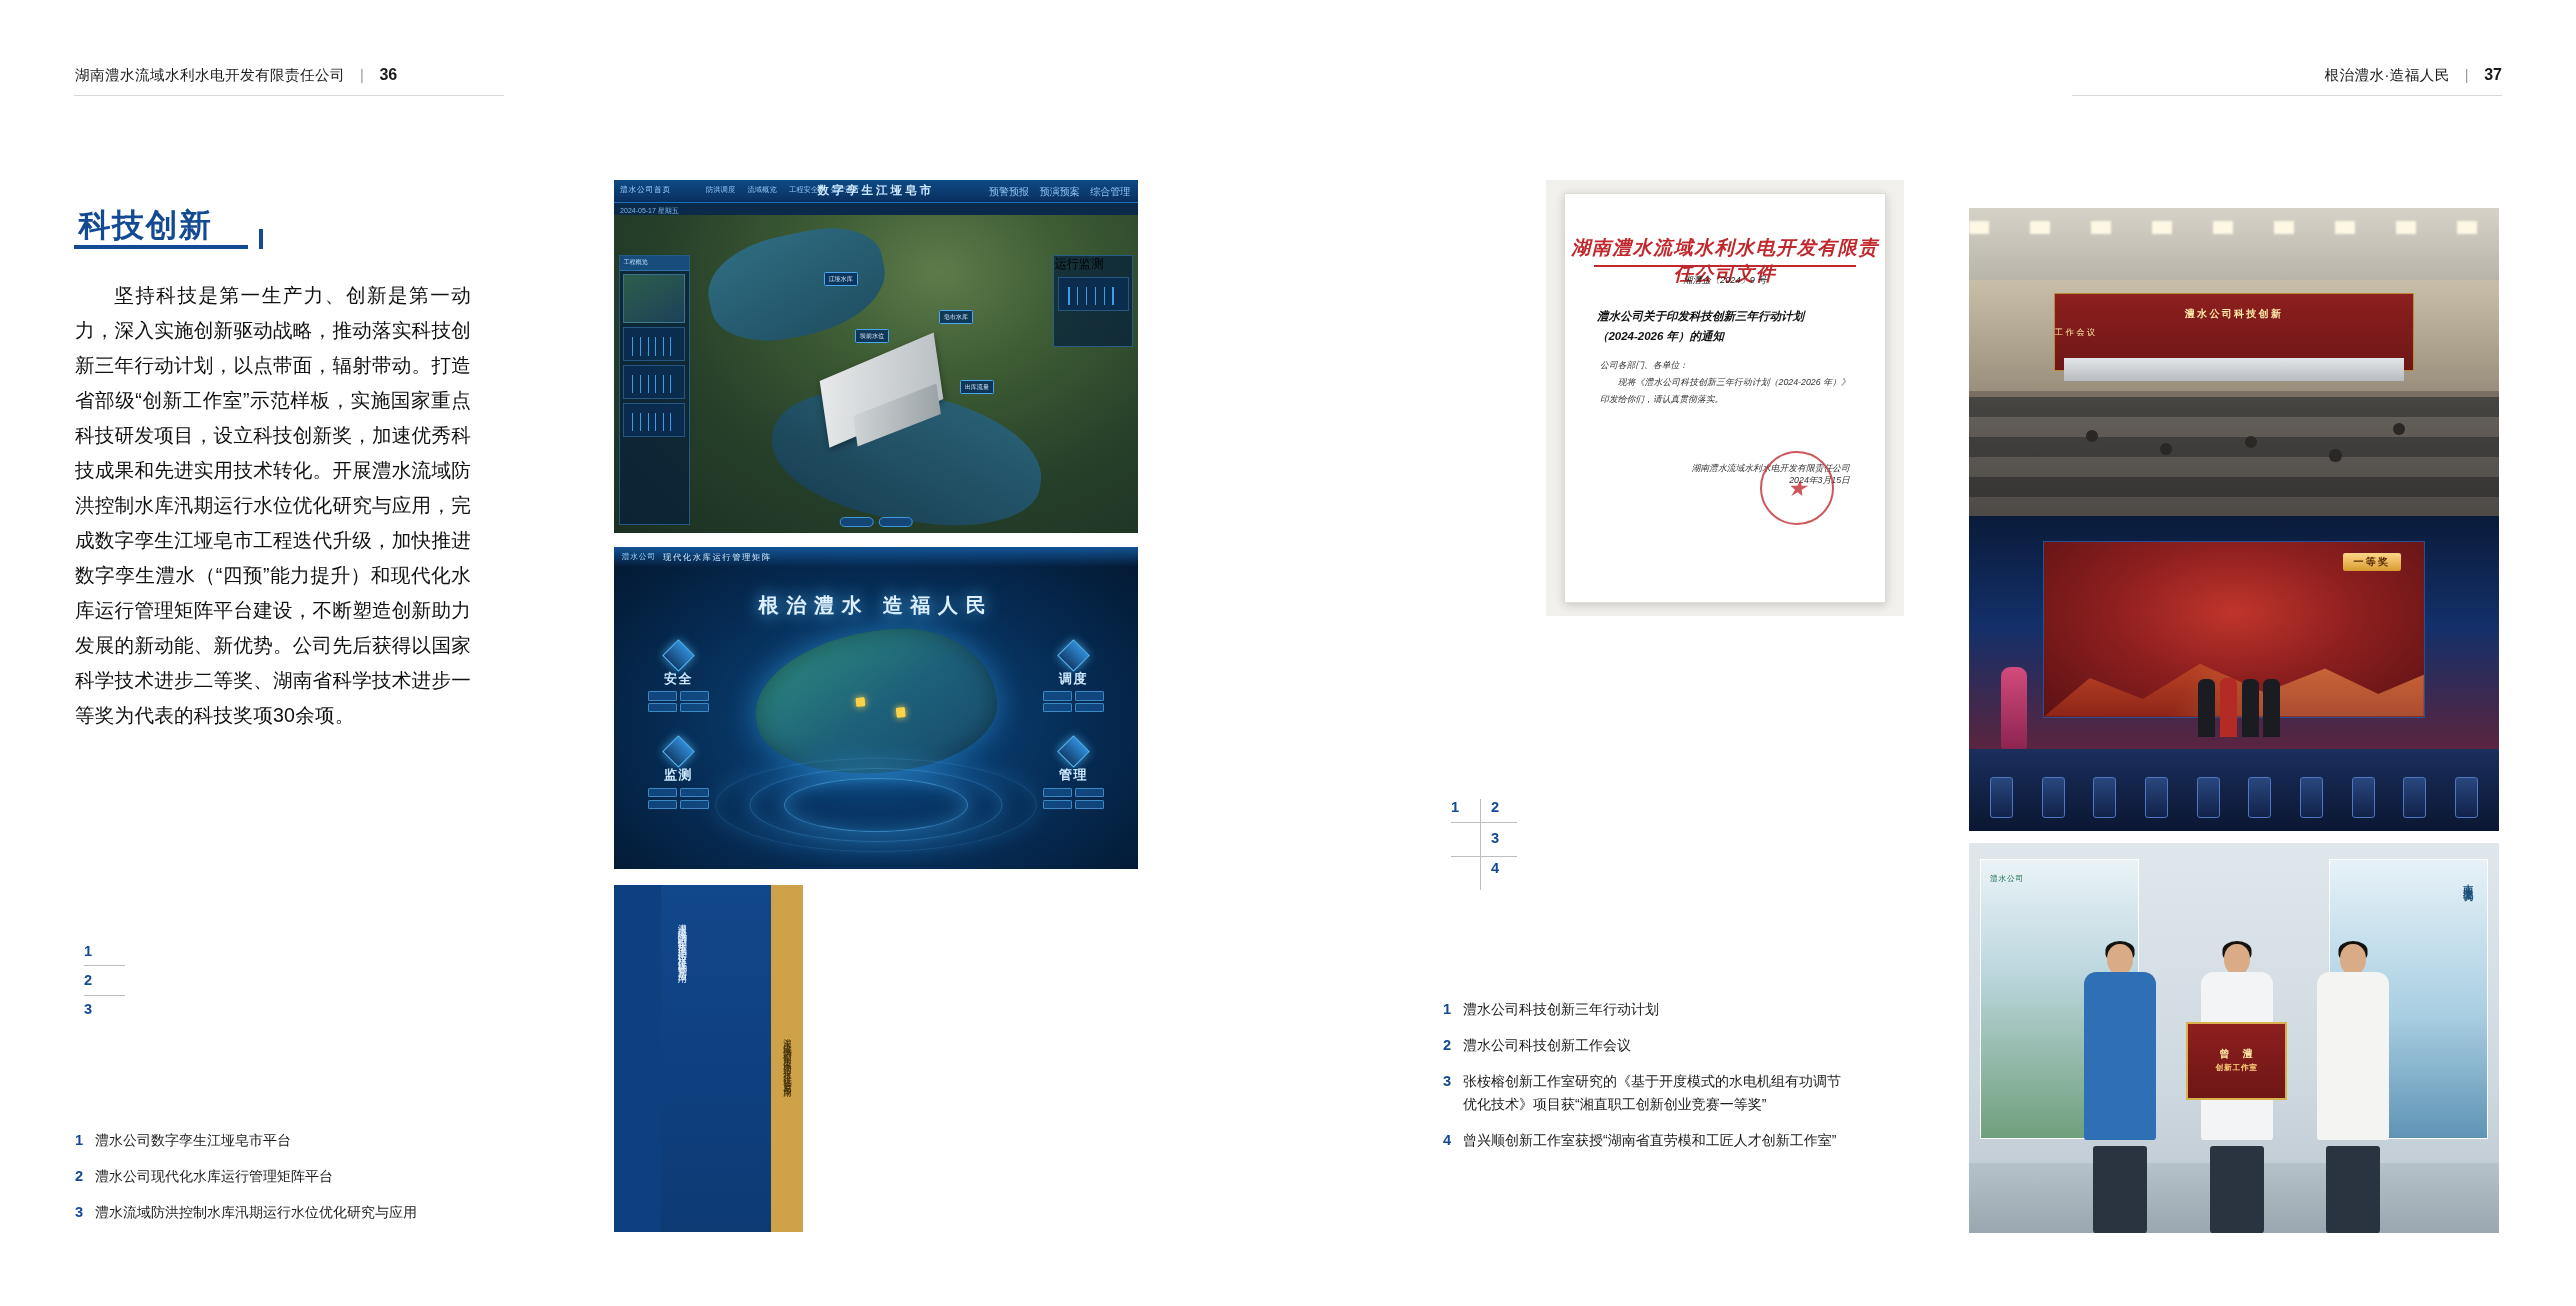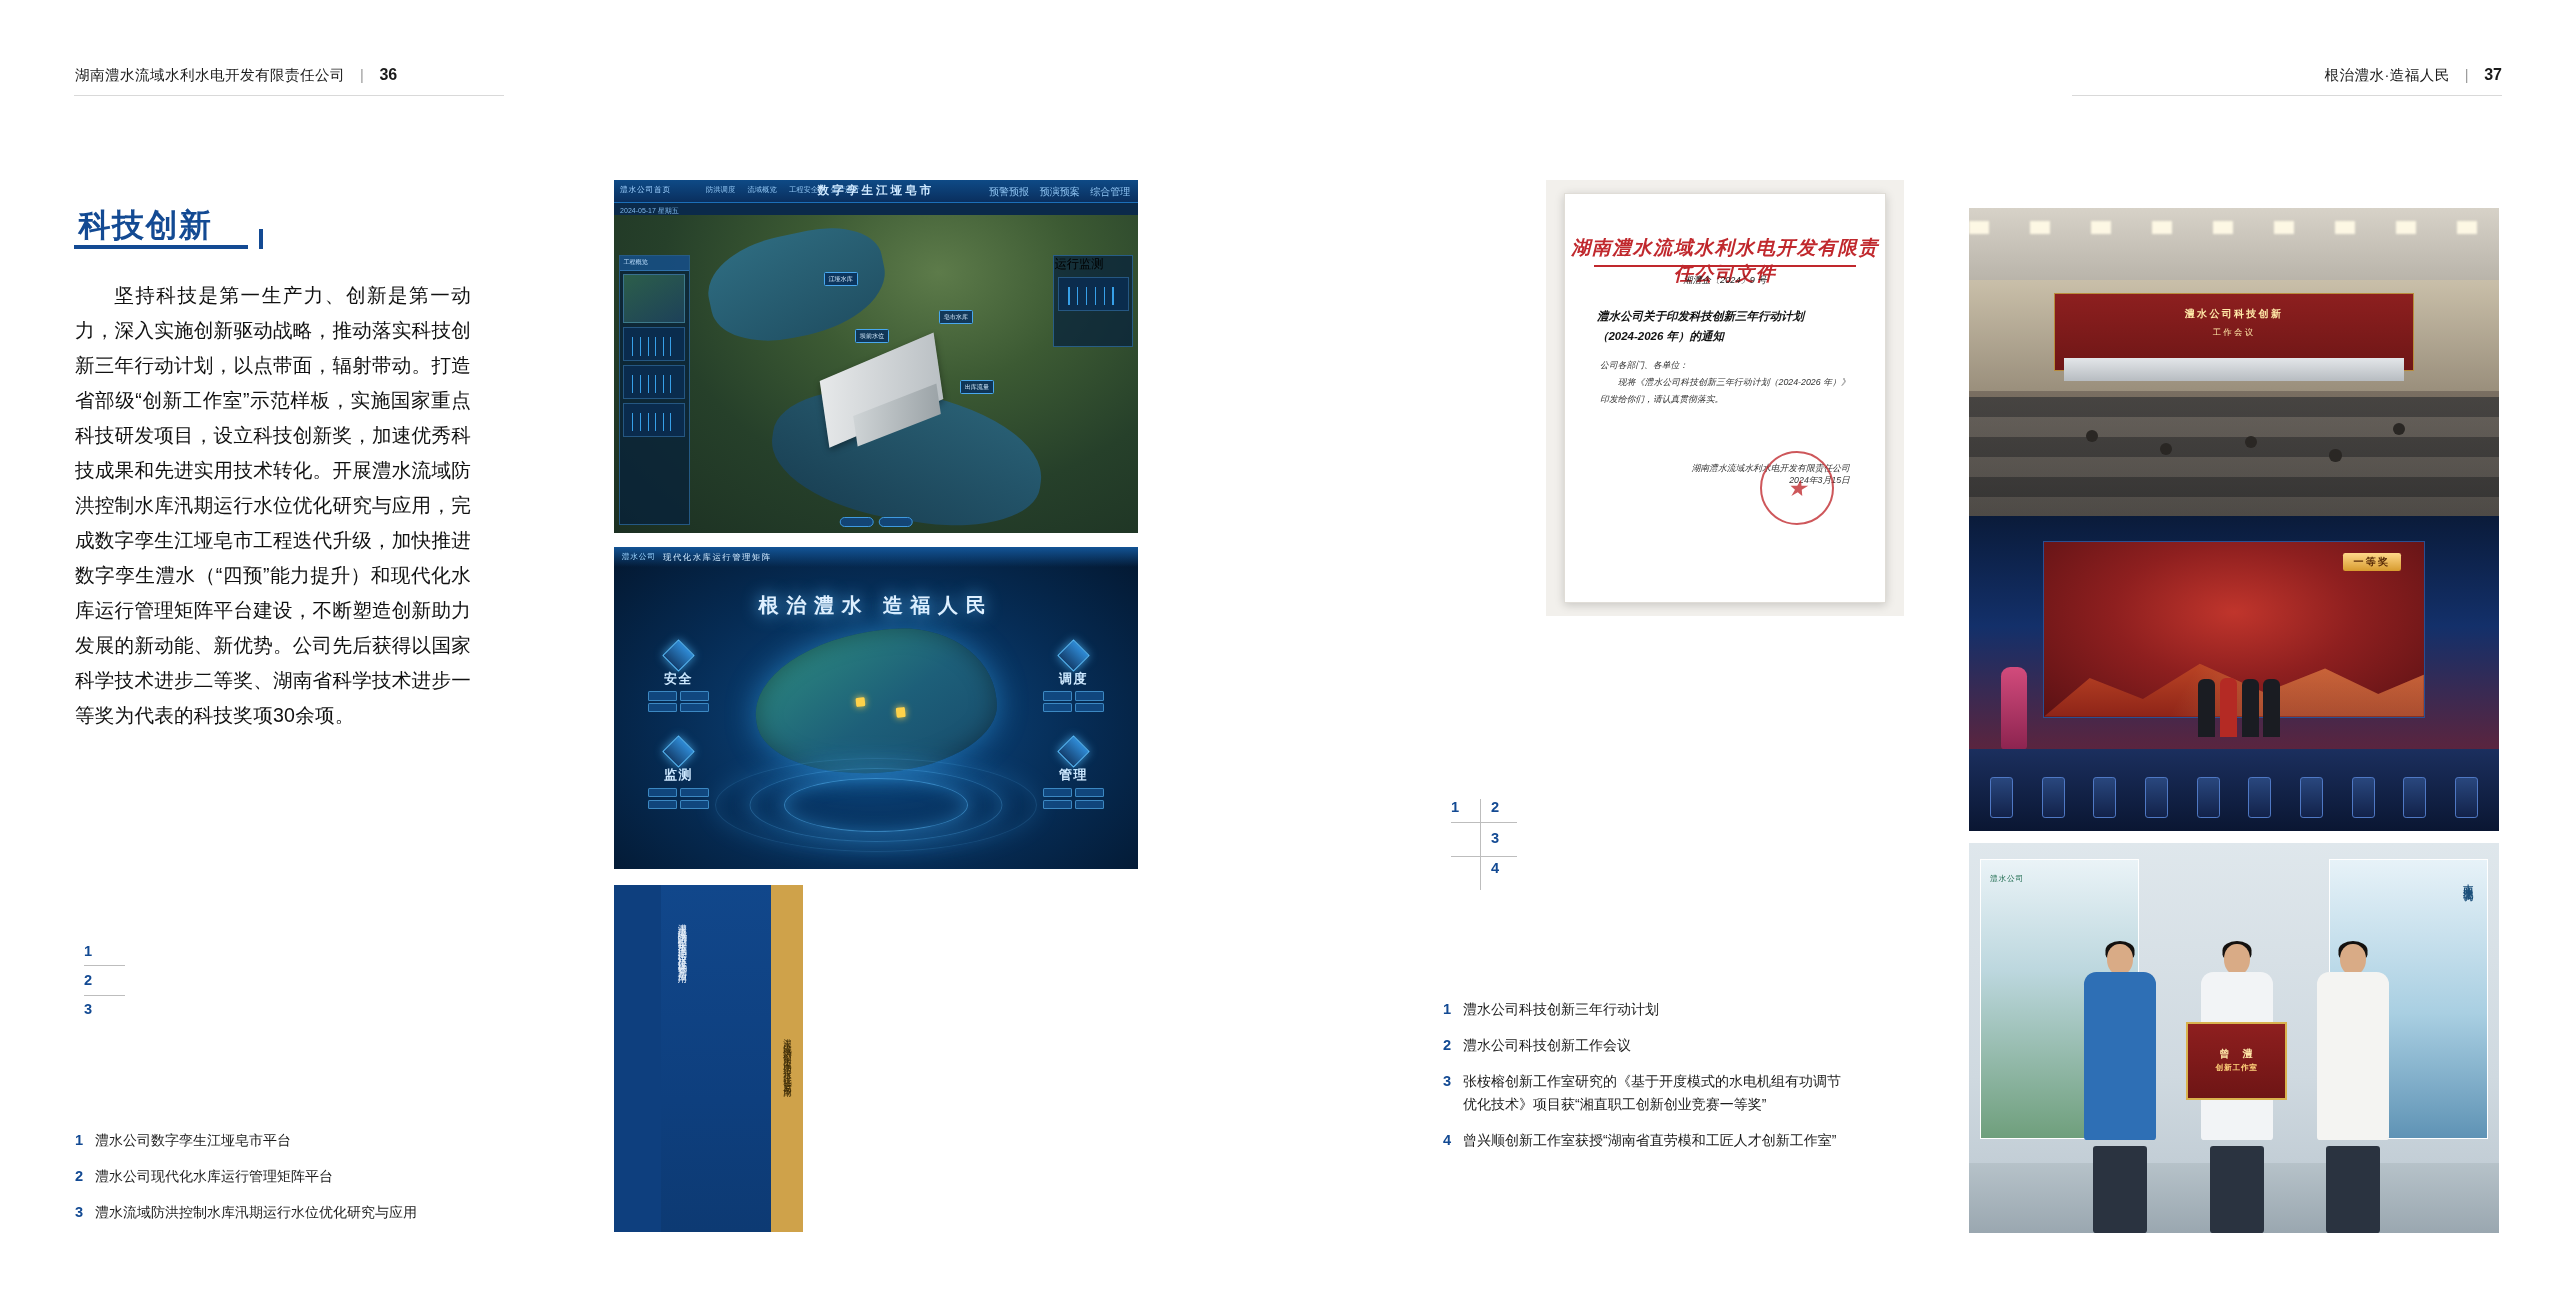--- a/index.html
+++ b/index.html
@@ -434,21 +434,21 @@
     position:absolute; left:16%; top:26%; width:68%; height:24%;
     background: linear-gradient(180deg,#8d1f1f,#6e1616);
     border:1.5px solid #b98c3c;
   }
   .cf-banner {
     position:absolute; left:0; right:0; top:18%;
     text-align:center; color:#ffe9a8; font-size:10px; letter-spacing:2.3px; font-weight:bold;
   }
   .cf-banner2 {
     position:absolute; left:0; right:0; top:44%;
-    text-align:center; color:#ffe9a8; font-size:8.4px; letter-spacing:2.3px;
+    color:#ffe9a8; font-size:8.4px; letter-spacing:2.3px;
   }
   .cf-table {
     position:absolute; left:18%; top:46%; width:64%; height:7%;
     background: linear-gradient(180deg,#e3e6e9,#b7bcc1);
   }
   .cf-floor {
     position:absolute; left:0; top:56%; width:100%; height:44%;
     background: linear-gradient(180deg,#7a6f62,#4c453c);
   }
   .cf-rows {

